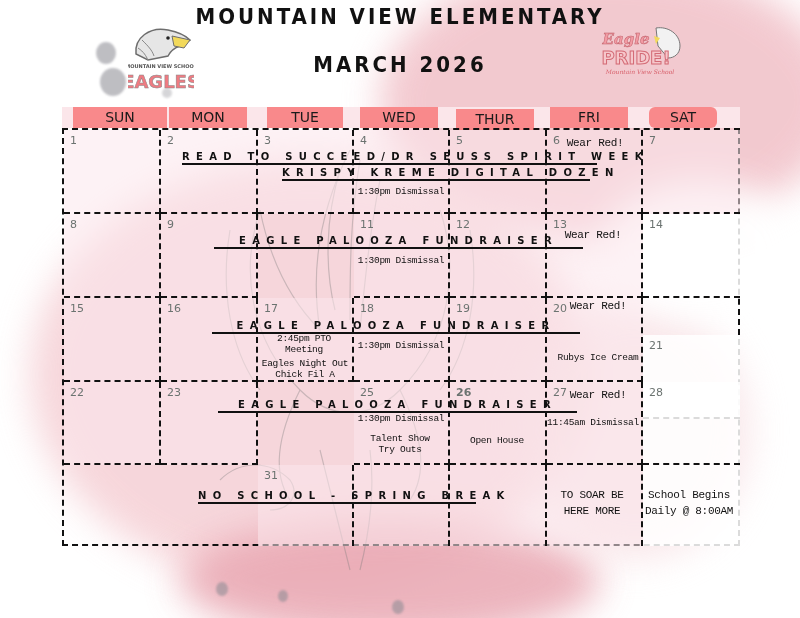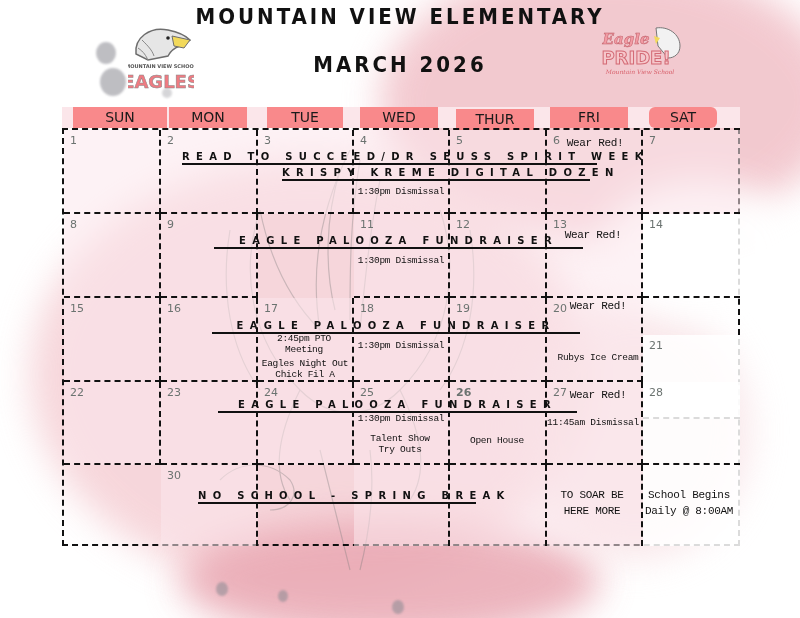--- a/index.html
+++ b/index.html
@@ -176,38 +176,35 @@
   <div class="cell white last-col" style="left:579px;top:168px;width:97px;height:84px;margin-top:37px;">
       <span class="daynum">21</span>
     </div>
 
   <div class="cell tint" style="left:0;top:252px;width:97px;height:83px;">
       <span class="daynum">22</span>
     </div>
   <div class="cell tint" style="left:97px;top:252px;width:97px;height:83px;">
       <span class="daynum">23</span>
     </div>
-  <div class="cell tint" style="left:194px;top:252px;width:96px;height:83px;">
-      <span class="daynum">24</span>
-    </div>
   <div class="cell tint" style="left:290px;top:252px;width:96px;height:83px;">
       <span class="daynum">25</span>
     </div>
   <div class="cell tint" style="left:386px;top:252px;width:97px;height:83px;font-weight:bold;">
       <span class="daynum">26</span>
     </div>
   <div class="cell tint" style="left:483px;top:252px;width:96px;height:83px;">
       <span class="daynum">27</span>
     </div>
   <div class="cell white last-col" style="left:579px;top:252px;width:97px;height:83px;">
       <span class="daynum">28</span>
     </div>
 
-  <div class="cell tint last-row" style="left:97px;top:335px;width:97px;height:81px;">
-      <span class="daynum">30</span>
+  <div class="cell tint last-row" style="left:194px;top:335px;width:96px;height:81px;">
+      <span class="daynum">31</span>
     </div>
   <div class="cell tint last-row" style="left:290px;top:335px;width:96px;height:81px;"></div>
   <div class="cell tint last-row" style="left:386px;top:335px;width:97px;height:81px;"></div>
   <div class="cell tint last-row" style="left:483px;top:335px;width:96px;height:81px;"></div>
   <div class="cell white last-row last-col" style="left:579px;top:335px;width:97px;height:81px;"></div>
 </div>
 
 <div class="banner" style="left:182px;top:150px;width:415px;">READ TO SUCCEED/DR SEUSS SPIRIT WEEK</div>
 <div class="banner" style="left:242px;top:166px;width:308px;margin-left:40px;">KRISPY KREME DIGITAL DOZEN</div>
 <div class="banner" style="left:214px;top:234px;width:369px;">EAGLE PALOOZA FUNDRAISER</div>

